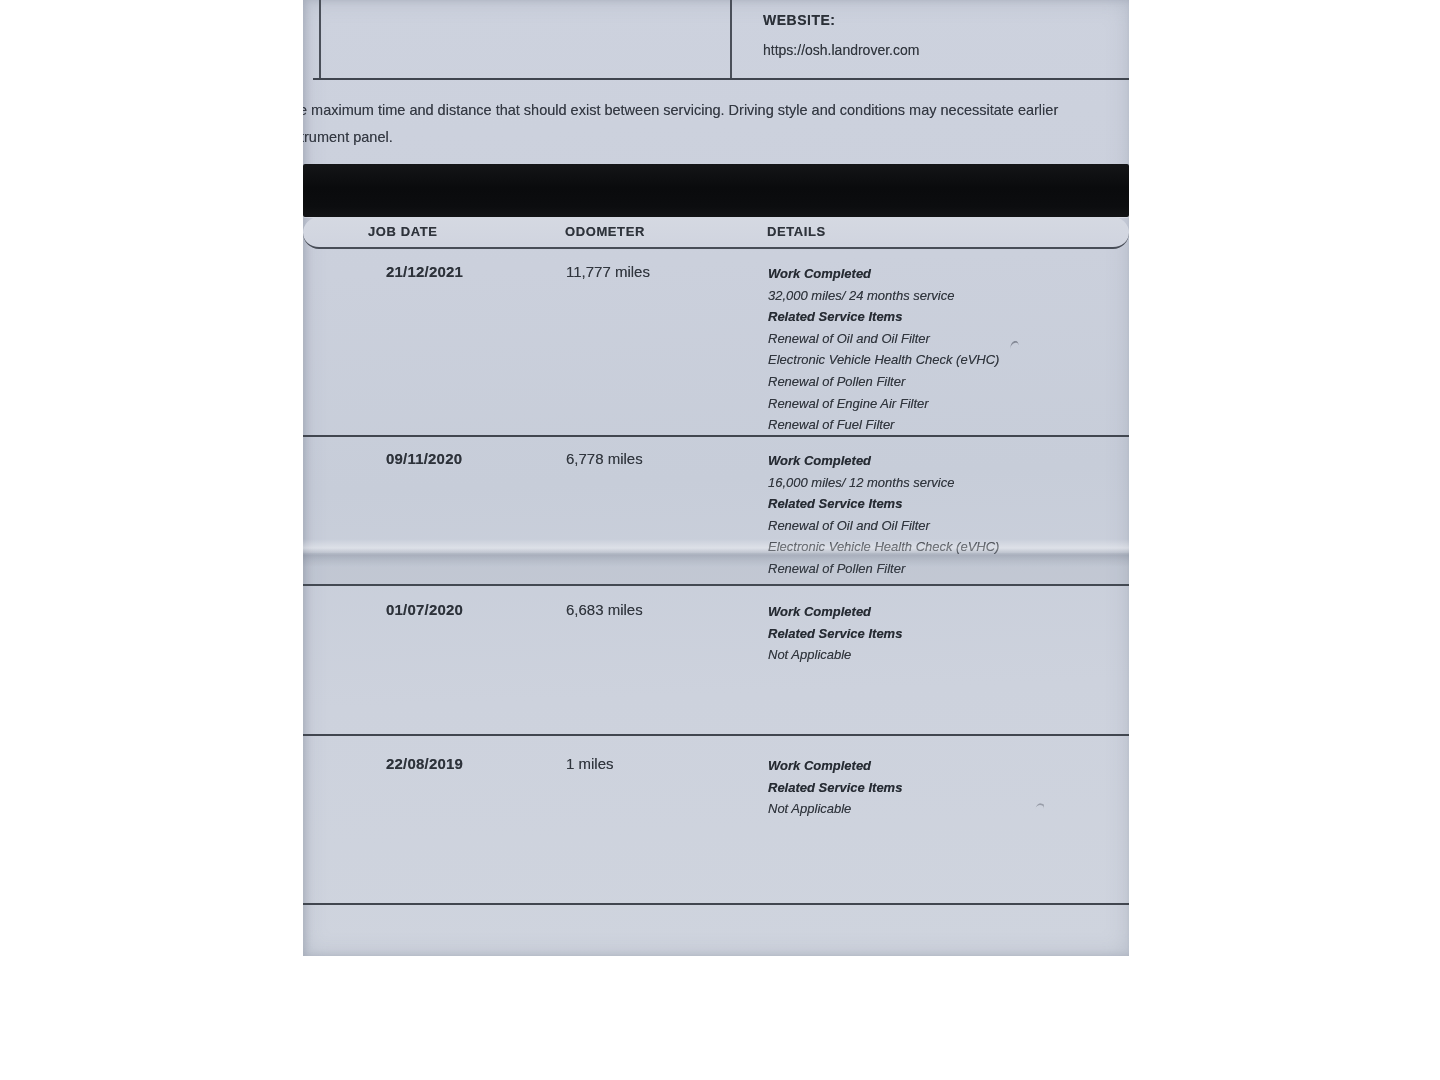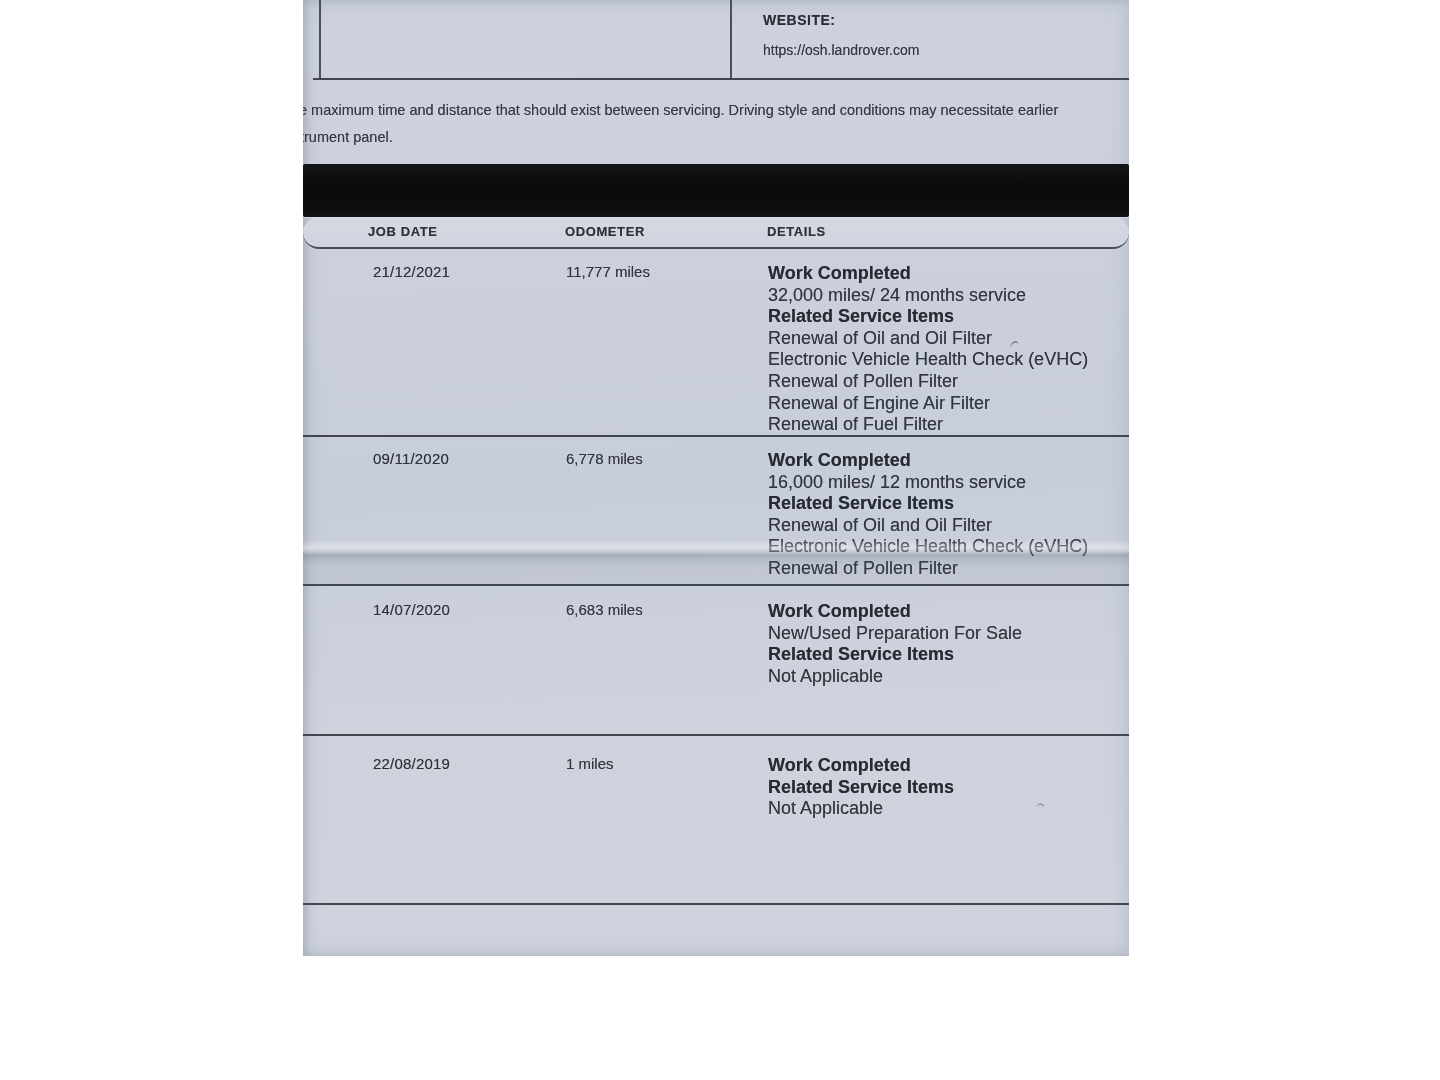--- a/index.html
+++ b/index.html
@@ -50,25 +50,25 @@
   .th{position:absolute;top:0;line-height:30px;font-size:13px;font-weight:700;letter-spacing:.6px;color:#2e333b;}
   .th1{left:65px;} .th2{left:262px;} .th3{left:464px;}
 
   
   .trow{position:absolute;left:0;right:0;border-bottom:2px solid #41464f;}
   .r1{top:249px;height:186px;}
   .r2{top:437px;height:147px;}
   .r3{top:586px;height:148px;}
   .r4{top:736px;height:167px;}
   .cell{position:absolute;font-size:15px;}
-  .cdate{left:70px;font-weight:400;color:#2d323a;letter-spacing:.2px;text-align:center;}
+  .cdate{left:83px;font-weight:700;color:#2d323a;letter-spacing:.2px;text-align:center;}
   .codo{left:263px;color:#31363e;}
   .cdet{left:465px;width:350px;}
   .r1 .cell{top:14px;} .r2 .cell{top:13px;} .r3 .cell{top:15px;} .r4 .cell{top:19px;}
-  .dline{font-size:18px;line-height:21.6px;color:#31363e;}
+  .dline{font-size:13px;line-height:21.6px;color:#31363e;font-style:italic;}
   .dline.b{font-weight:700;color:#262b33;}
 
   
   .crease{
     position:absolute;left:0;right:0;top:539px;height:28px;
     background:linear-gradient(180deg,rgba(255,255,255,0) 0%,rgba(255,255,255,.38) 32%,rgba(92,100,118,.24) 58%,rgba(92,100,118,.10) 78%,rgba(0,0,0,0) 100%);
   }
   .crease-shade{position:absolute;left:0;right:0;top:553px;height:33px;background:rgba(103,111,128,.08);}
 
   
@@ -121,25 +121,24 @@
         <div class="dline b soft">Work Completed</div>
         <div class="dline soft">16,000 miles/ 12 months service</div>
         <div class="dline b soft">Related Service Items</div>
         <div class="dline soft">Renewal of Oil and Oil Filter</div>
         <div class="dline soft">Electronic Vehicle Health Check (eVHC)</div>
         <div class="dline soft">Renewal of Pollen Filter</div>
       </div>
     </div>
 
     <div class="trow r3">
-      <div class="cell cdate soft">14/07/2020</div>
+      <div class="cell cdate soft">01/07/2020</div>
       <div class="cell codo soft">6,683 miles</div>
       <div class="cell cdet">
         <div class="dline b soft">Work Completed</div>
-        <div class="dline soft">New/Used Preparation For Sale</div>
         <div class="dline b soft">Related Service Items</div>
         <div class="dline soft">Not Applicable</div>
       </div>
     </div>
 
     <div class="trow r4">
       <div class="cell cdate soft">22/08/2019</div>
       <div class="cell codo soft">1 miles</div>
       <div class="cell cdet">
         <div class="dline b soft">Work Completed</div>

